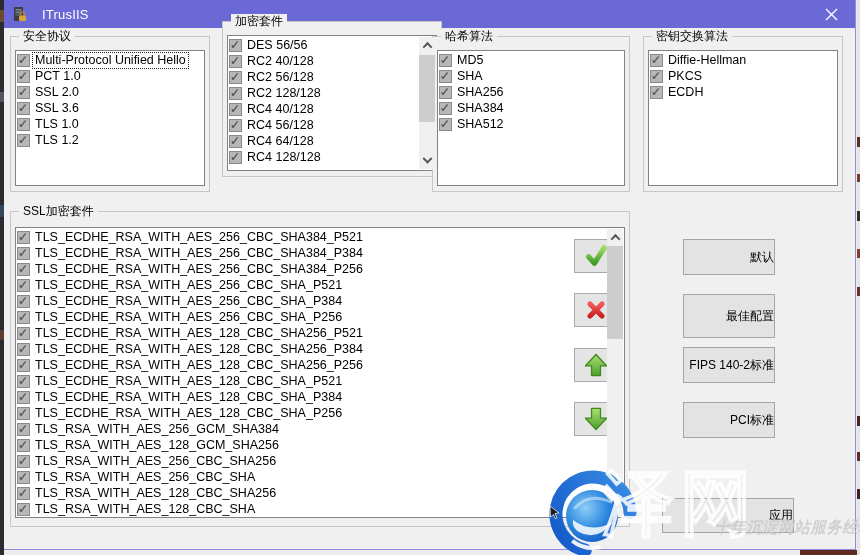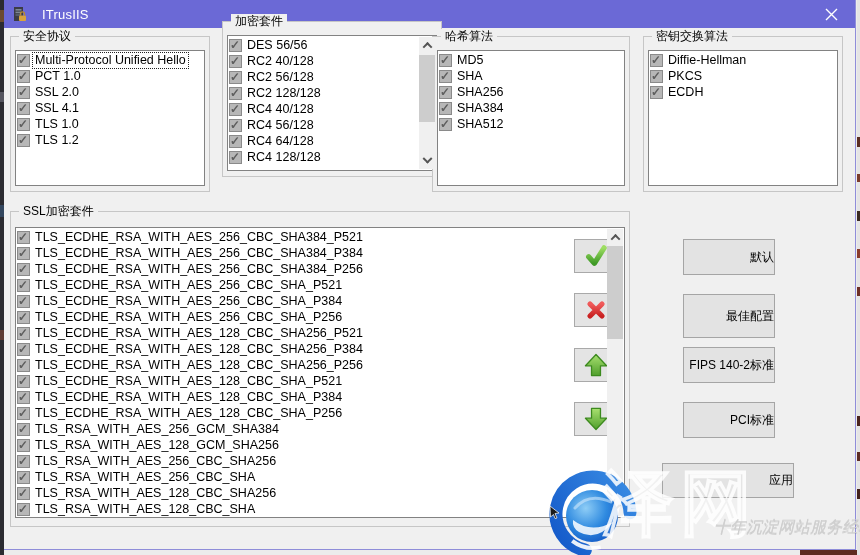--- a/index.html
+++ b/index.html
@@ -118,21 +118,21 @@
           <div class="row">
             <span class="cb"></span>
             <span class="lbl">PCT 1.0</span>
           </div>
           <div class="row">
             <span class="cb"></span>
             <span class="lbl">SSL 2.0</span>
           </div>
           <div class="row">
             <span class="cb"></span>
-            <span class="lbl">SSL 4.1</span>
+            <span class="lbl">SSL 3.6</span>
           </div>
           <div class="row">
             <span class="cb"></span>
             <span class="lbl">TLS 1.0</span>
           </div>
           <div class="row">
             <span class="cb"></span>
             <span class="lbl">TLS 1.2</span>
           </div>
         </div>
@@ -374,21 +374,21 @@
     </div>
     <div class="txt-btn" style="left:679px;top:294px;width:92px;height:44px">
       <span>最佳配置</span>
     </div>
     <div class="txt-btn" style="left:679px;top:347px;width:92px;height:36px">
       <span>FIPS 140-2标准</span>
     </div>
     <div class="txt-btn" style="left:679px;top:402px;width:92px;height:36px">
       <span>PCI标准</span>
     </div>
-    <div class="txt-btn" style="left:658px;top:463px;width:132px;height:35px">
+    <div class="txt-btn" style="left:658px;top:498px;width:132px;height:35px">
       <span>应用</span>
     </div>
   </div>
 
   <div id="watermark">
     <span id="wm-logo">
       <svg width="96" height="88" viewBox="0 0 96 88">
         <defs>
           <radialGradient id="sph" cx="0.38" cy="0.35" r="0.8">
             <stop offset="0" stop-color="#8ecdf6"></stop>

